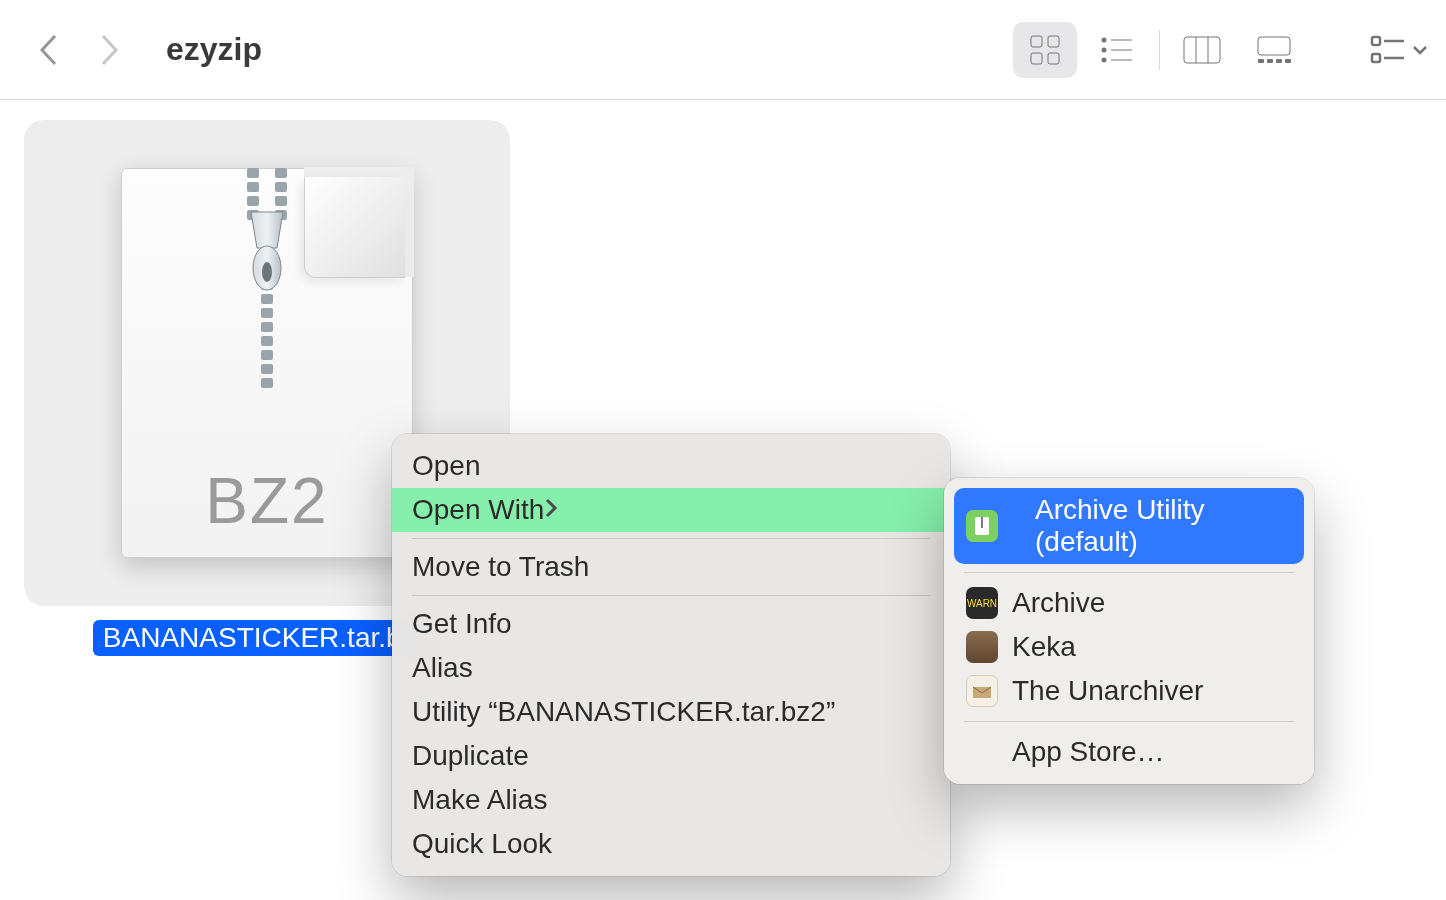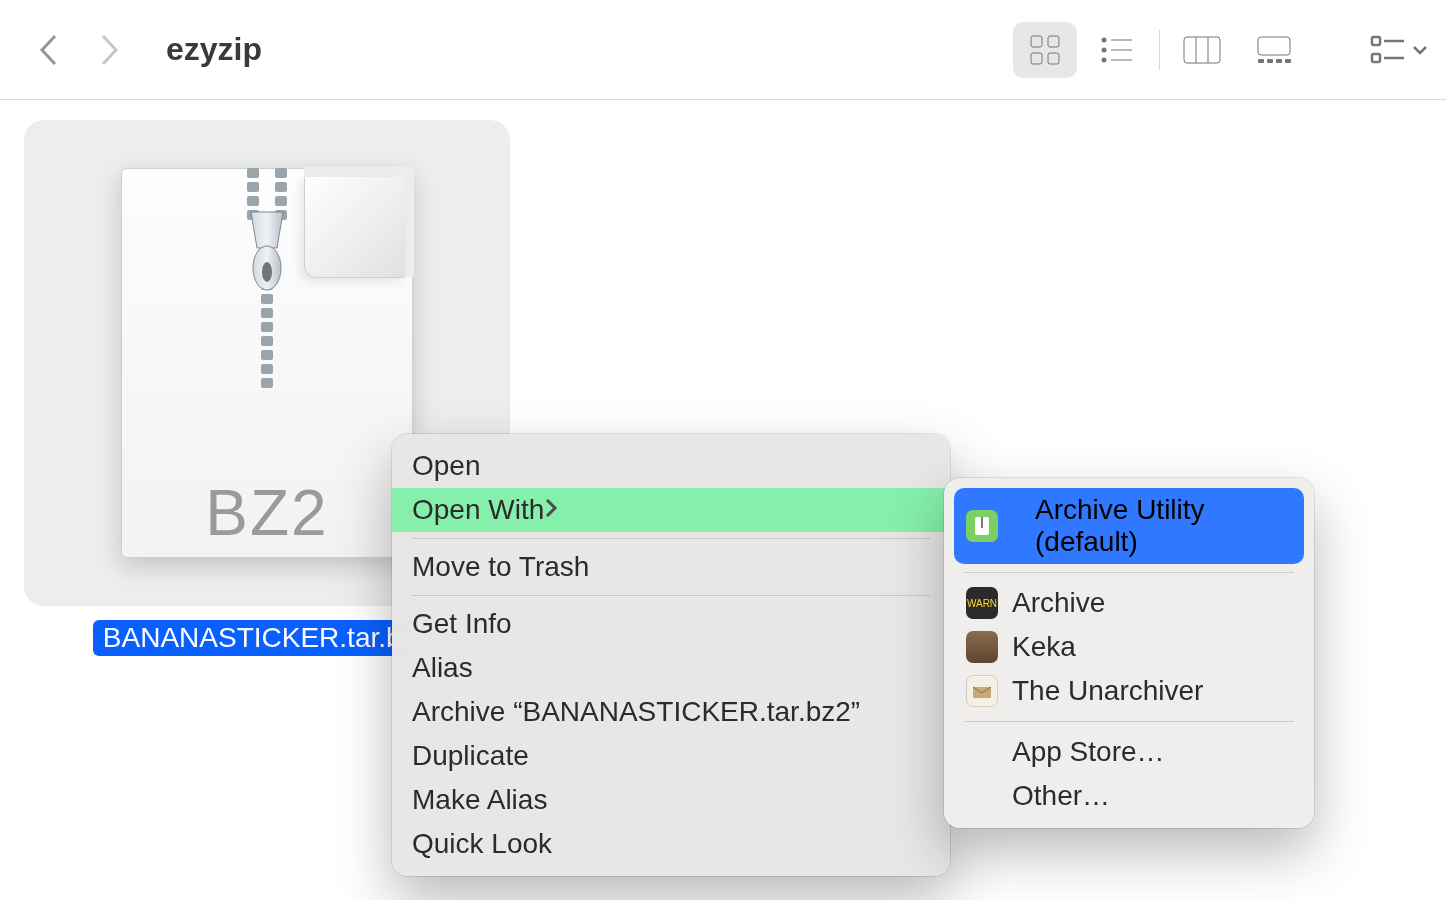--- a/index.html
+++ b/index.html
@@ -99,21 +99,21 @@
     .zipper {
       position: absolute;
       left: 50%;
       transform: translateX(-50%);
       top: 0;
       width: 56px;
       height: 220px;
     }
     .doc-type {
       position: absolute;
-      bottom: 8px;
+      bottom: 20px;
       left: 0; right: 0;
       text-align: center;
       font-size: 64px;
       font-weight: 500;
       color: #9a9a9a;
       letter-spacing: 2px;
     }
     .file-label {
       margin-top: 14px;
       text-align: center;
@@ -170,21 +170,21 @@
       margin: 0 10px;
       padding: 6px 12px;
       font-size: 28px;
       color: #2b2b2b;
       display: flex;
       align-items: center;
       gap: 14px;
       border-radius: 10px;
       cursor: default;
     }
-    .sub-item.highlight { background: #2f78ff; color: #000000; gap: 37px; }
+    .sub-item.highlight { background: #2f78ff; color: #ffffff; gap: 37px; }
     .sub-sep { height: 1px; background: #cfcdca; margin: 8px 20px; }
     .app-icon {
       width: 32px; height: 32px; border-radius: 7px; flex-shrink: 0;
       display: flex; align-items: center; justify-content: center;
       font-size: 18px;
     }
     .app-icon.archive { background: #7cd061; }
     .app-icon.console { background: #2a2a2a; color: #ffd83d; font-size: 10px; font-weight: normal; }
     .app-icon.keka { background: linear-gradient(180deg, #8a6c4e, #5f4530); }
     .app-icon.unarch { background: #f5f0e6; border: 1px solid #d4ccb8; }
@@ -327,21 +327,21 @@
       <span>Move to Trash</span>
     </div>
   <div class="menu-sep"></div>
   <div class="menu-item">
       <span>Get Info</span>
     </div>
   <div class="menu-item">
       <span>Alias</span>
     </div>
   <div class="menu-item">
-      <span>Archive “BANANASTICKER.tar.bz2”</span>
+      <span>Utility “BANANASTICKER.tar.bz2”</span>
     </div>
   <div class="menu-item">
       <span>Duplicate</span>
     </div>
   <div class="menu-item">
       <span>Make Alias</span>
     </div>
   <div class="menu-item">
       <span>Quick Look</span>
     </div>
@@ -373,17 +373,13 @@
           <polyline points="1,4 10,10 19,4" fill="none" stroke="#8a6b45" stroke-width="1"></polyline>
         </svg>
     </div>
     <span>The Unarchiver</span>
   </div>
   <div class="sub-sep"></div>
   <div class="sub-item">
     <span style="width:32px"></span>
     <span>App Store…</span>
   </div>
-  <div class="sub-item">
-    <span style="width:32px"></span>
-    <span>Other…</span>
-  </div>
 </div>
 
 </body></html>

